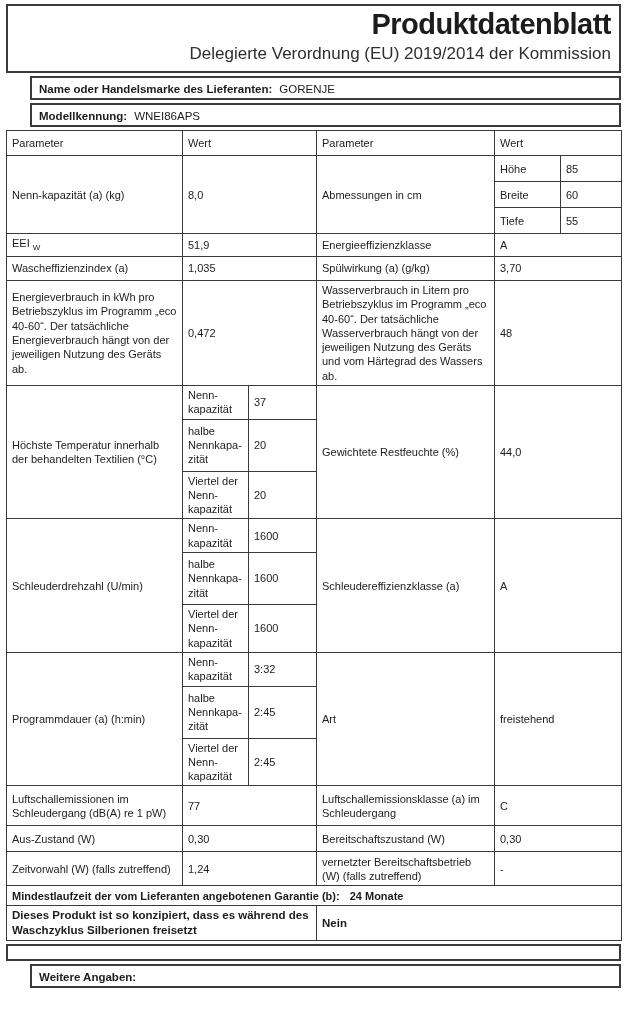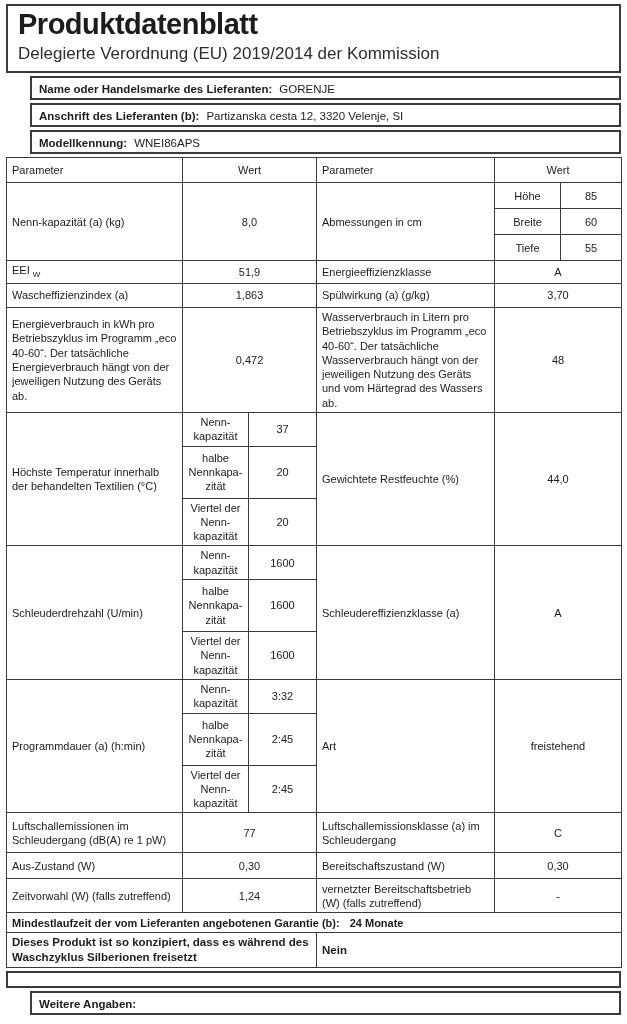--- a/index.html
+++ b/index.html
@@ -10,21 +10,21 @@
     color: #1c1c1c;
     font-family: "Liberation Sans", sans-serif;
   }
   .doc { padding: 4px 6px 4px 6px; }
   .box {
     border: 2px solid #3a3a3a;
     margin-bottom: 3px;
     padding: 3px 7px;
     font-size: 11.5px;
   }
-  .title-box { padding: 2px 8px 7px 10px; }
+  .title-box { padding: 2px 8px 7px 10px; text-align: right; }
   .doc-title {
     font-size: 29px;
     font-weight: bold;
     letter-spacing: -0.5px;
     line-height: 1.15;
   }
   .doc-subtitle {
     font-size: 17px;
     color: #2e2e2e;
     margin-top: 3px;
@@ -39,21 +39,21 @@
     margin-bottom: 3px;
   }
   table.main td {
     border: 1.5px solid #3a3a3a;
     font-size: 11px;
     line-height: 1.3;
     padding: 2px 5px;
     vertical-align: middle;
     overflow: hidden;
   }
-  td.c { text-align: center; padding: 2px 2px; }
+  td.c { padding: 2px 2px; }
   td.bold, tr.bold td { font-weight: bold; font-size: 11.5px; }
   tr.hdr { height: 25px; }
   tr.h26 { height: 26px; }
   tr.h22 { height: 22px; padding-left: 15px; }
   tr.h24 { height: 24px; }
   tr.h92 { height: 92px; }
   tr.h32 { height: 32px; }
   tr.h52 { height: 52px; }
   tr.h44 { height: 44px; }
   tr.h40 { height: 40px; }
@@ -70,24 +70,20 @@
   <div class="box title-box">
     <div class="doc-title">Produktdatenblatt</div>
     <div class="doc-subtitle">Delegierte Verordnung (EU) 2019/2014 der Kommission</div>
   </div>
 
   <div class="box info-row">
     <span class="lbl">Name oder Handelsmarke des Lieferanten:</span>
     <span class="val">GORENJE</span>
   </div>
 
-  <div class="box info-row">
-    <span class="lbl">Anschrift des Lieferanten (b):</span>
-    <span class="val">Partizanska cesta 12, 3320 Velenje, SI</span>
-  </div>
 
   <div class="box info-row">
     <span class="lbl">Modellkennung:</span>
     <span class="val">WNEI86APS</span>
   </div>
 
 
   <table class="main">
     <colgroup>
       <col style="width:176px">
@@ -124,21 +120,21 @@
 
     <tr class="h22">
       <td><span>EEI</span> <sub>W</sub></td>
       <td colspan="2" class="c">51,9</td>
       <td>Energieeffizienzklasse</td>
       <td colspan="2" class="c">A</td>
     </tr>
 
     <tr class="h24">
       <td>Wascheffizienzindex (a)</td>
-      <td colspan="2" class="c">1,863</td>
+      <td colspan="2" class="c">1,035</td>
       <td>Spülwirkung (a) (g/kg)</td>
       <td colspan="2" class="c">3,70</td>
     </tr>
 
     <tr class="h92">
       <td>Energieverbrauch in kWh pro Betriebszyklus im Programm „eco 40-60“. Der tatsächliche Energieverbrauch hängt von der jeweiligen Nutzung des Geräts ab.</td>
       <td colspan="2" class="c">0,472</td>
       <td>Wasserverbrauch in Litern pro Betriebszyklus im Programm „eco 40-60“. Der tatsächliche Wasserverbrauch hängt von der jeweiligen Nutzung des Geräts und vom Härtegrad des Wassers ab.</td>
       <td colspan="2" class="c">48</td>
     </tr>

